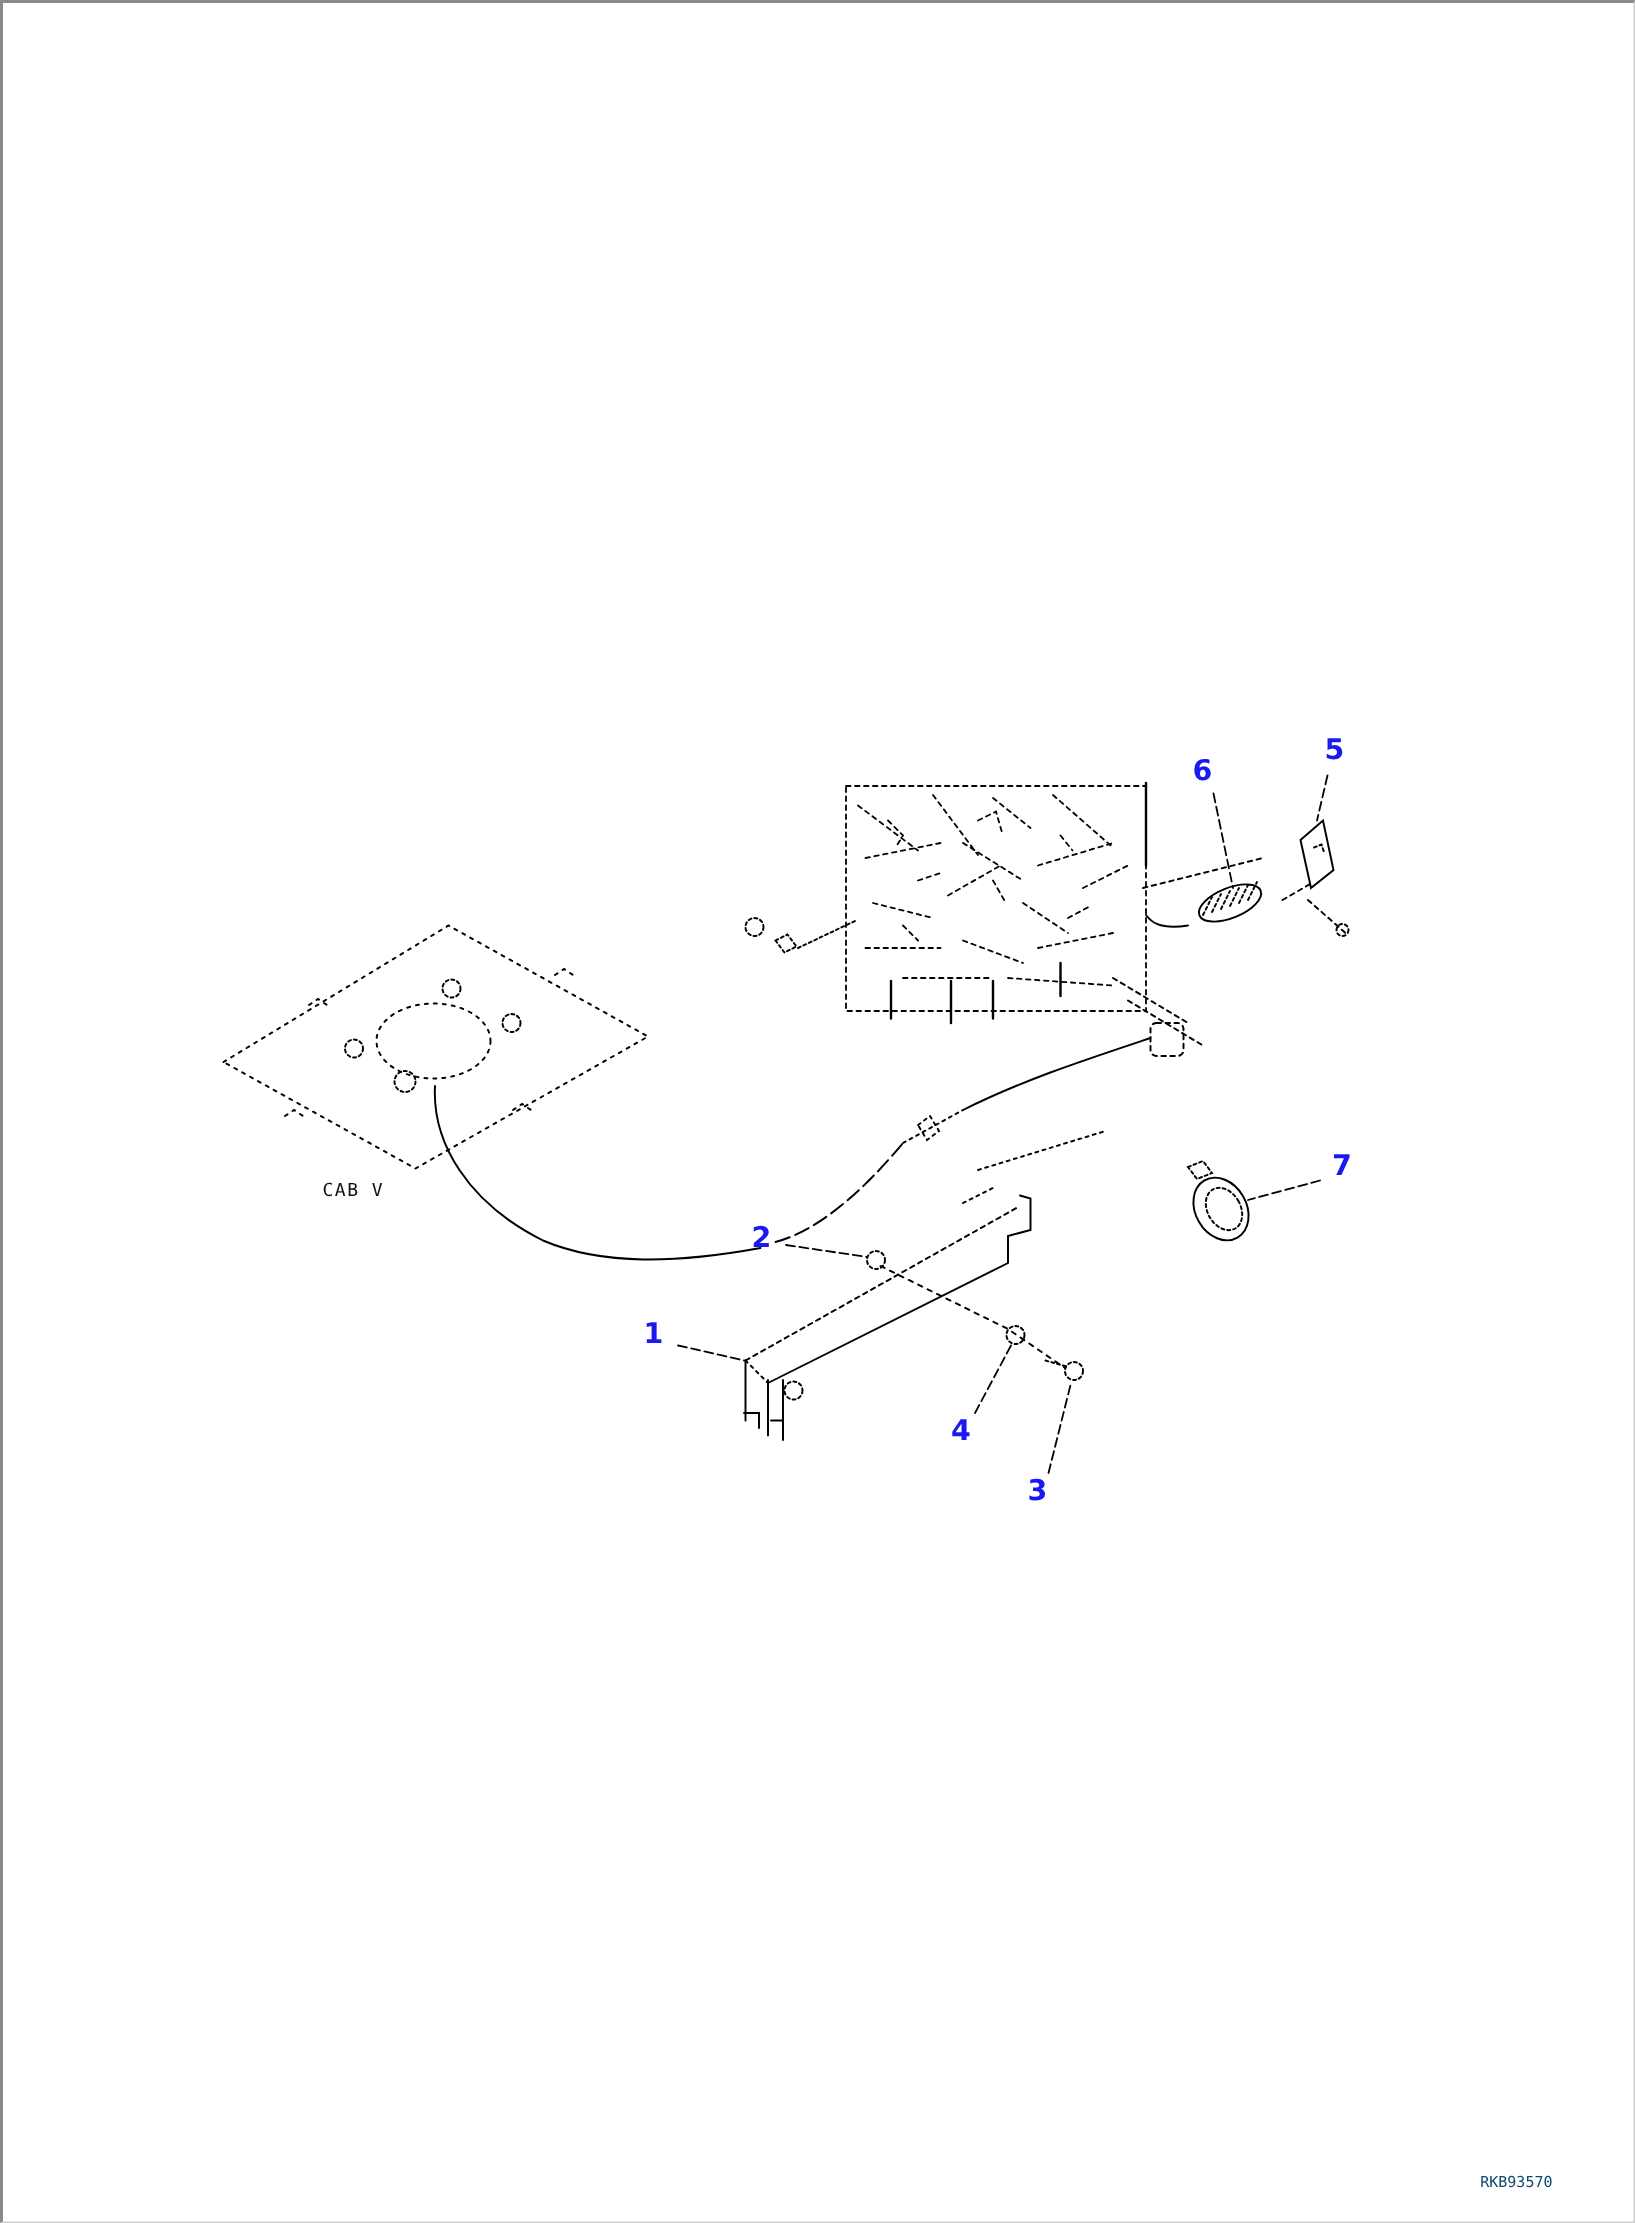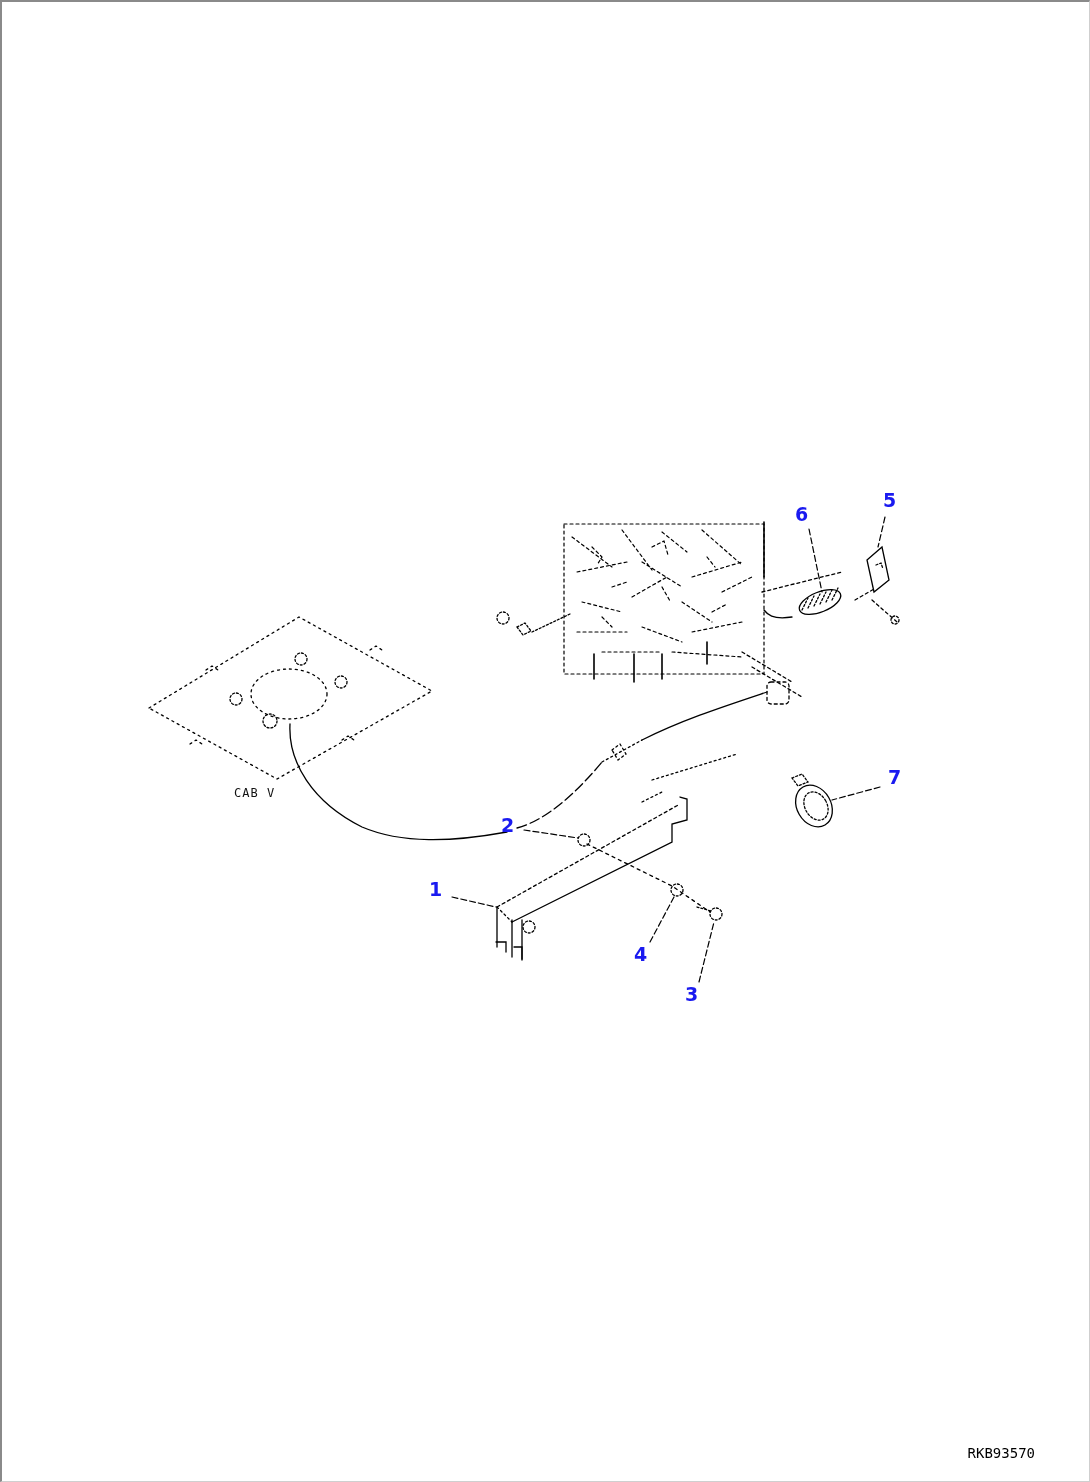--- a/index.html
+++ b/index.html
@@ -31,22 +31,22 @@
       font-family: "DejaVu Sans Mono", monospace;
       font-size: 12px;
       color: #111;
       letter-spacing: 1px;
     }
     .figure-code {
       position: absolute;
       right: 54px;
       bottom: 20px;
       font-family: "DejaVu Sans Mono", monospace;
-      font-size: 14px;
-      color: #000000;
+      font-size: 10px;
+      color: #0c4a6e;
       letter-spacing: 0px;
     }
   </style>
 </head>
 <body>
 
 <div class="page">
 
   <svg class="drawing" width="1090" height="1482" viewBox="0 0 1090 1482">
     <g fill="none" stroke="#000" stroke-width="1.3" stroke-linecap="round">
@@ -136,21 +136,21 @@
         <path d="M522,828 L576,836"></path>
         <path d="M697,980 L712,920"></path>
         <path d="M648,940 L672,895"></path>
         <path d="M883,515 L876,545"></path>
         <path d="M807,527 L820,590"></path>
         <path d="M878,785 L830,798"></path>
       </g>
     </g>
   </svg>
 
-  <span class="sublabel" style="left:232px; top:784px;text-align:right;">CAB V</span>
+  <span class="sublabel" style="left:213px; top:784px;text-align:right;">CAB V</span>
 
   <span class="callout" style="left:427px; top:878px;">1</span>
   <span class="callout" style="left:499px; top:814px;">2</span>
   <span class="callout" style="left:683px; top:983px;">3</span>
   <span class="callout" style="left:632px; top:943px;">4</span>
   <span class="callout" style="left:881px; top:489px;">5</span>
   <span class="callout" style="left:793px; top:503px;">6</span>
   <span class="callout" style="left:886px; top:766px;">7</span>
 
   <span class="figure-code">RKB93570</span>

